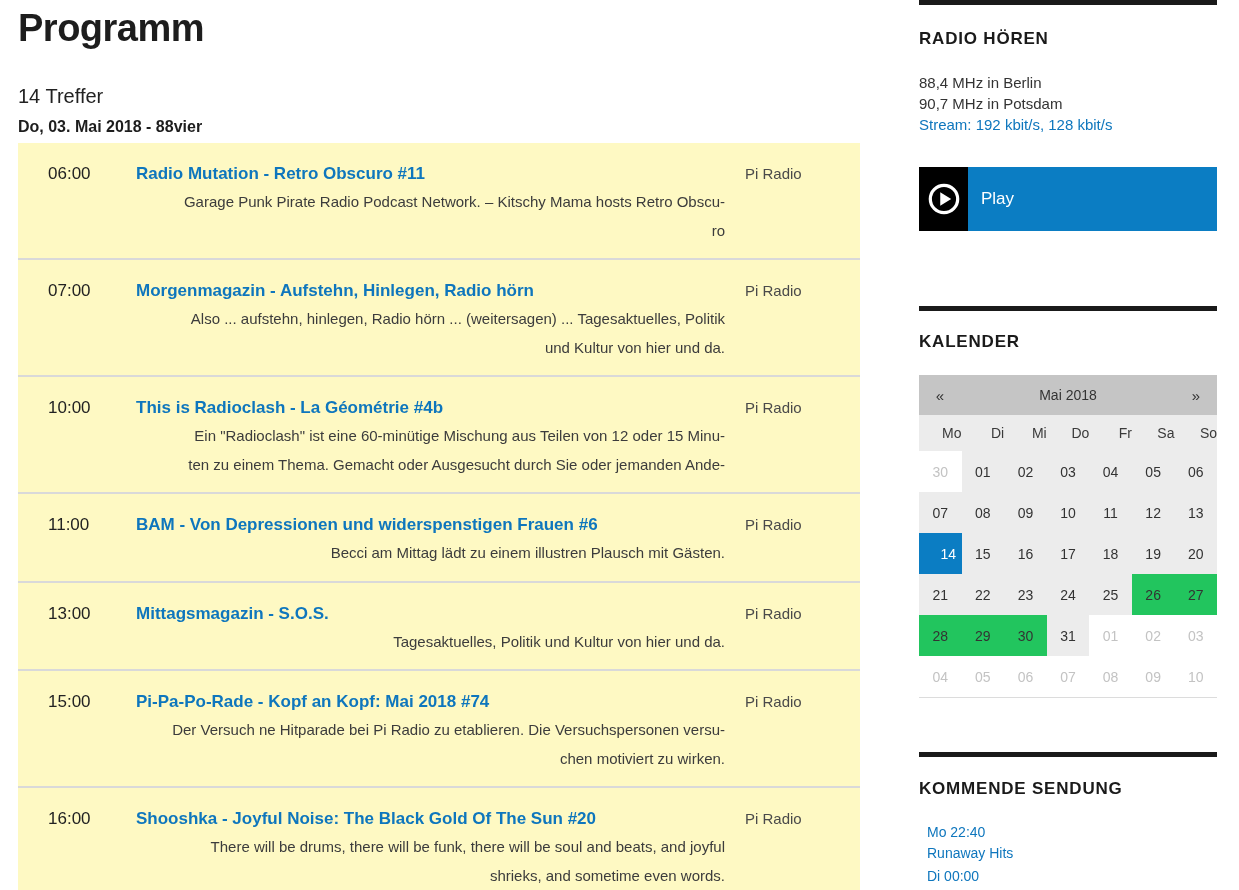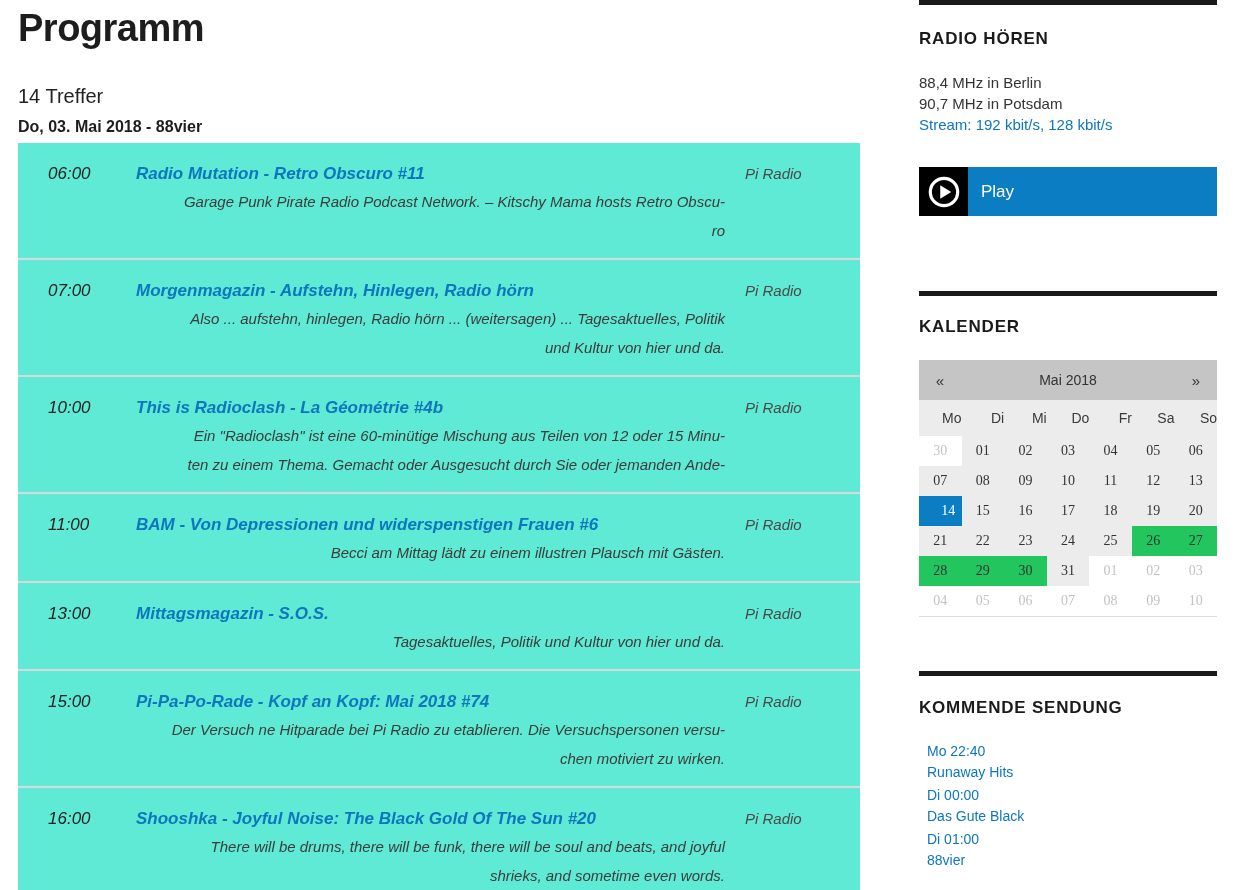--- a/index.html
+++ b/index.html
@@ -21,23 +21,22 @@
     font-weight: 700;
     color: #1d1d1d;
     letter-spacing: -0.5px;
   }
   .results-count { margin-top: 36px; font-size: 20px; color: #222; }
   .date-heading { margin-top: 10px; font-size: 16px; font-weight: 700; color: #1d1d1d; }
 
   .rows { margin-top: 7px; }
   .row {
     display: flex;
-    background: #5eead4;
+    background: #fef9c3;
     padding: 17px 0 13px 30px;
-    font-style: italic;
   }
   .row + .row { border-top: 2px solid #d9d9d9; }
   .time { flex: none; width: 70px; font-size: 17px; color: #222; line-height: 28px; }
   .mid { flex: 1; min-width: 0; padding-right: 20px; margin-left: 18px; }
   .title {
     display: inline-block;
     font-size: 17px;
     font-weight: 700;
     line-height: 28px;
     color: #0e76bd;
@@ -63,21 +62,21 @@
     color: #1a1a1a;
   }
   .h-radio { margin-top: 24px; }
   .freq-block { margin-top: 23px; }
   .freq-line { font-size: 15px; line-height: 21px; color: #333; }
   .stream-line { font-size: 15px; line-height: 21px; color: #0e76bd; }
   .stream-line a { color: #0e76bd; text-decoration: none; cursor: pointer; }
 
   .play-button {
     margin-top: 32px;
-    height: 49px;
+    height: 64px;
     display: flex;
     cursor: pointer;
     text-decoration: none;
   }
   .play-icon-box {
     flex: none;
     width: 49px;
     background: #000;
     display: flex;
     align-items: center;
@@ -117,29 +116,28 @@
     font-size: 14px;
     color: #3a3a3a;
   }
   .wd { text-align: right; }
   .cal-cells {
     display: grid;
     grid-template-columns: repeat(7, 1fr);
     border-bottom: 1px solid #dcdcdc;
   }
   .cal-cell {
-    height: 30px;
+    height: 41px;
     display: flex;
     align-items: center;
     justify-content: center;
     font-size: 14px;
     color: #333;
     background: #fff;
     cursor: pointer;
-    font-family: Liberation Serif, serif;
   }
   .cal-cell.active { background: #ececec; }
   .cal-cell.plain { background: #22c55e; }
   .cal-cell.muted { background: #fff; color: #c3c3c3; }
   .cal-cell.selected { background: #0b7dc3; color: #fff; padding-left: 16px; }
 
   .div-3 { margin-top: 54px; }
   .h-kommende { margin-top: 22px; }
   .upcoming-list { margin-top: 23px; padding-left: 8px; }
   .up-item { display: block; margin-bottom: 2px; text-decoration: none; cursor: pointer; }

